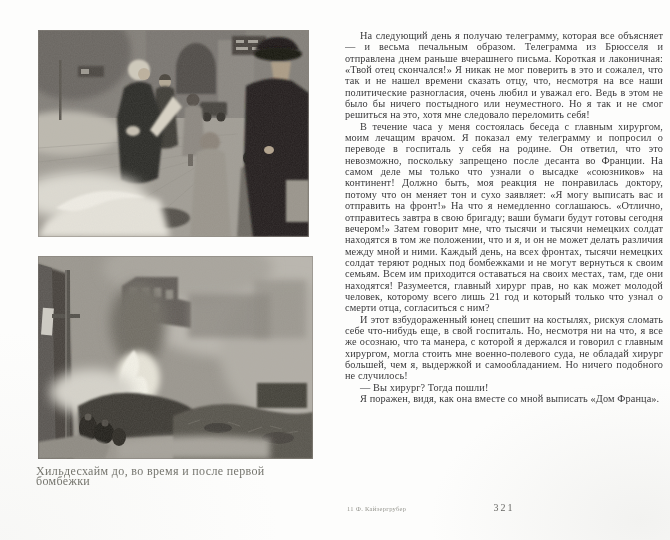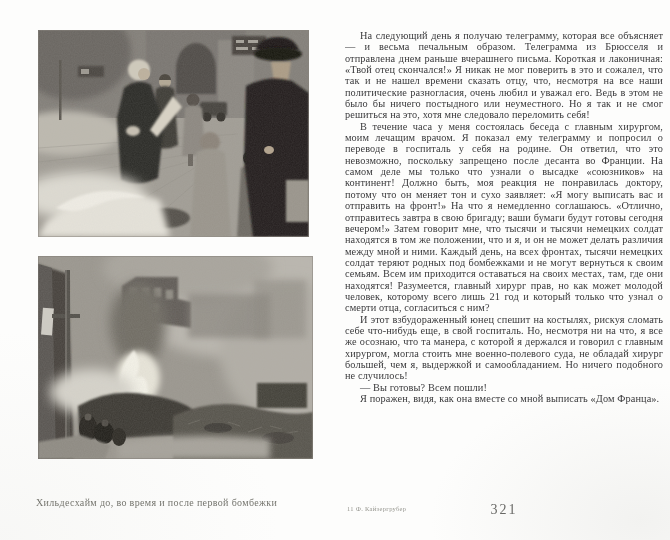--- a/index.html
+++ b/index.html
@@ -22,24 +22,23 @@
   .page-right { left: 335px; width: 335px; text-decoration: underline; }
 
   .photo { position: absolute; margin: 0; padding: 0; line-height: 0; }
   .photo svg { display: block; }
   .photo-top    { left: 38px; top: 30px;  }
   .photo-bottom { left: 38px; top: 256px; }
 
   .caption {
     position: absolute;
     left: 36px; top: 466px; width: 270px;
-    font-size: 10px; line-height: 10px;
+    font-size: 12px; line-height: 10px;
     letter-spacing: .35px;
     color: #75756e;
-    margin-top: 32px;
   }
 
   .text-block {
     position: absolute;
     left: 10px; top: 30px;
     width: 318px; height: 470px;
     overflow: hidden;
     font-size: 10.3px;
     line-height: 11.35px;
     letter-spacing: .1px;
@@ -52,21 +51,21 @@
     position: absolute;
     left: 10px; top: 502px; width: 318px; height: 14px;
   }
   .signature {
     position: absolute; left: 2px; top: 3px;
     font-size: 6.5px; letter-spacing: .3px; color: #96968f;
   }
   .pagenum {
     position: absolute; left: 0; top: 0; width: 100%;
     text-align: center;
-    font-size: 14px; letter-spacing: 2px; color: #686865;
+    font-size: 10px; letter-spacing: 2px; color: #686865;
   }
 </style>
 </head>
 <body>
 
 <div class="spread">
 
   <div class="page page-left">
 
     <figure class="photo photo-top">
@@ -219,21 +218,21 @@
     </figure>
 
     <div class="caption">Хильдесхайм до, во время и после первой бомбежки</div>
   </div>
 
   <div class="page page-right">
     <div class="text-block">
       <p>На следующий день я получаю телеграмму, которая все объясняет — и весьма печальным образом. Телеграмма из Брюсселя и отправлена днем раньше вчерашнего письма. Короткая и лаконичная: «Твой отец скончался!» Я никак не мог поверить в это и сожалел, что так и не нашел времени сказать отцу, что, несмотря на все наши политические разногласия, очень любил и уважал его. Ведь в этом не было бы ничего постыдного или неуместного. Но я так и не смог решиться на это, хотя мне следовало переломить себя!</p>
       <p>В течение часа у меня состоялась беседа с главным хирургом, моим лечащим врачом. Я показал ему телеграмму и попросил о переводе в госпиталь у себя на родине. Он ответил, что это невозможно, поскольку запрещено после десанта во Франции. На самом деле мы только что узнали о высадке «союзников» на континент! Должно быть, моя реакция не понравилась доктору, потому что он меняет тон и сухо заявляет: «Я могу выписать вас и отправить на фронт!» На что я немедленно соглашаюсь. «Отлично, отправитесь завтра в свою бригаду; ваши бумаги будут готовы сегодня вечером!» Затем говорит мне, что тысячи и тысячи немецких солдат находятся в том же положении, что и я, и он не может делать различия между мной и ними. Каждый день, на всех фронтах, тысячи немецких солдат теряют родных под бомбежками и не могут вернуться к своим семьям. Всем им приходится оставаться на своих местах, там, где они находятся! Разумеется, главный хирург прав, но как может молодой человек, которому всего лишь 21 год и который только что узнал о смерти отца, согласиться с ним?</p>
       <p>И этот взбудораженный юнец спешит на костылях, рискуя сломать себе что-нибудь еще, в свой госпиталь. Но, несмотря ни на что, я все же осознаю, что та манера, с которой я держался и говорил с главным хирургом, могла стоить мне военно-полевого суда, не обладай хирург большей, чем я, выдержкой и самообладанием. Но ничего подобного не случилось!</p>
-      <p>— Вы готовы? Всем пошли!</p>
+      <p>— Вы хирург? Тогда пошли!</p>
       <p>Я поражен, видя, как она вместе со мной выписать «Дом Франца».</p>
     </div>
     <div class="footer">
       <span class="signature">11 Ф. Кайзергрубер</span>
       <span class="pagenum">321</span>
     </div>
   </div>
 
 </div>
 

